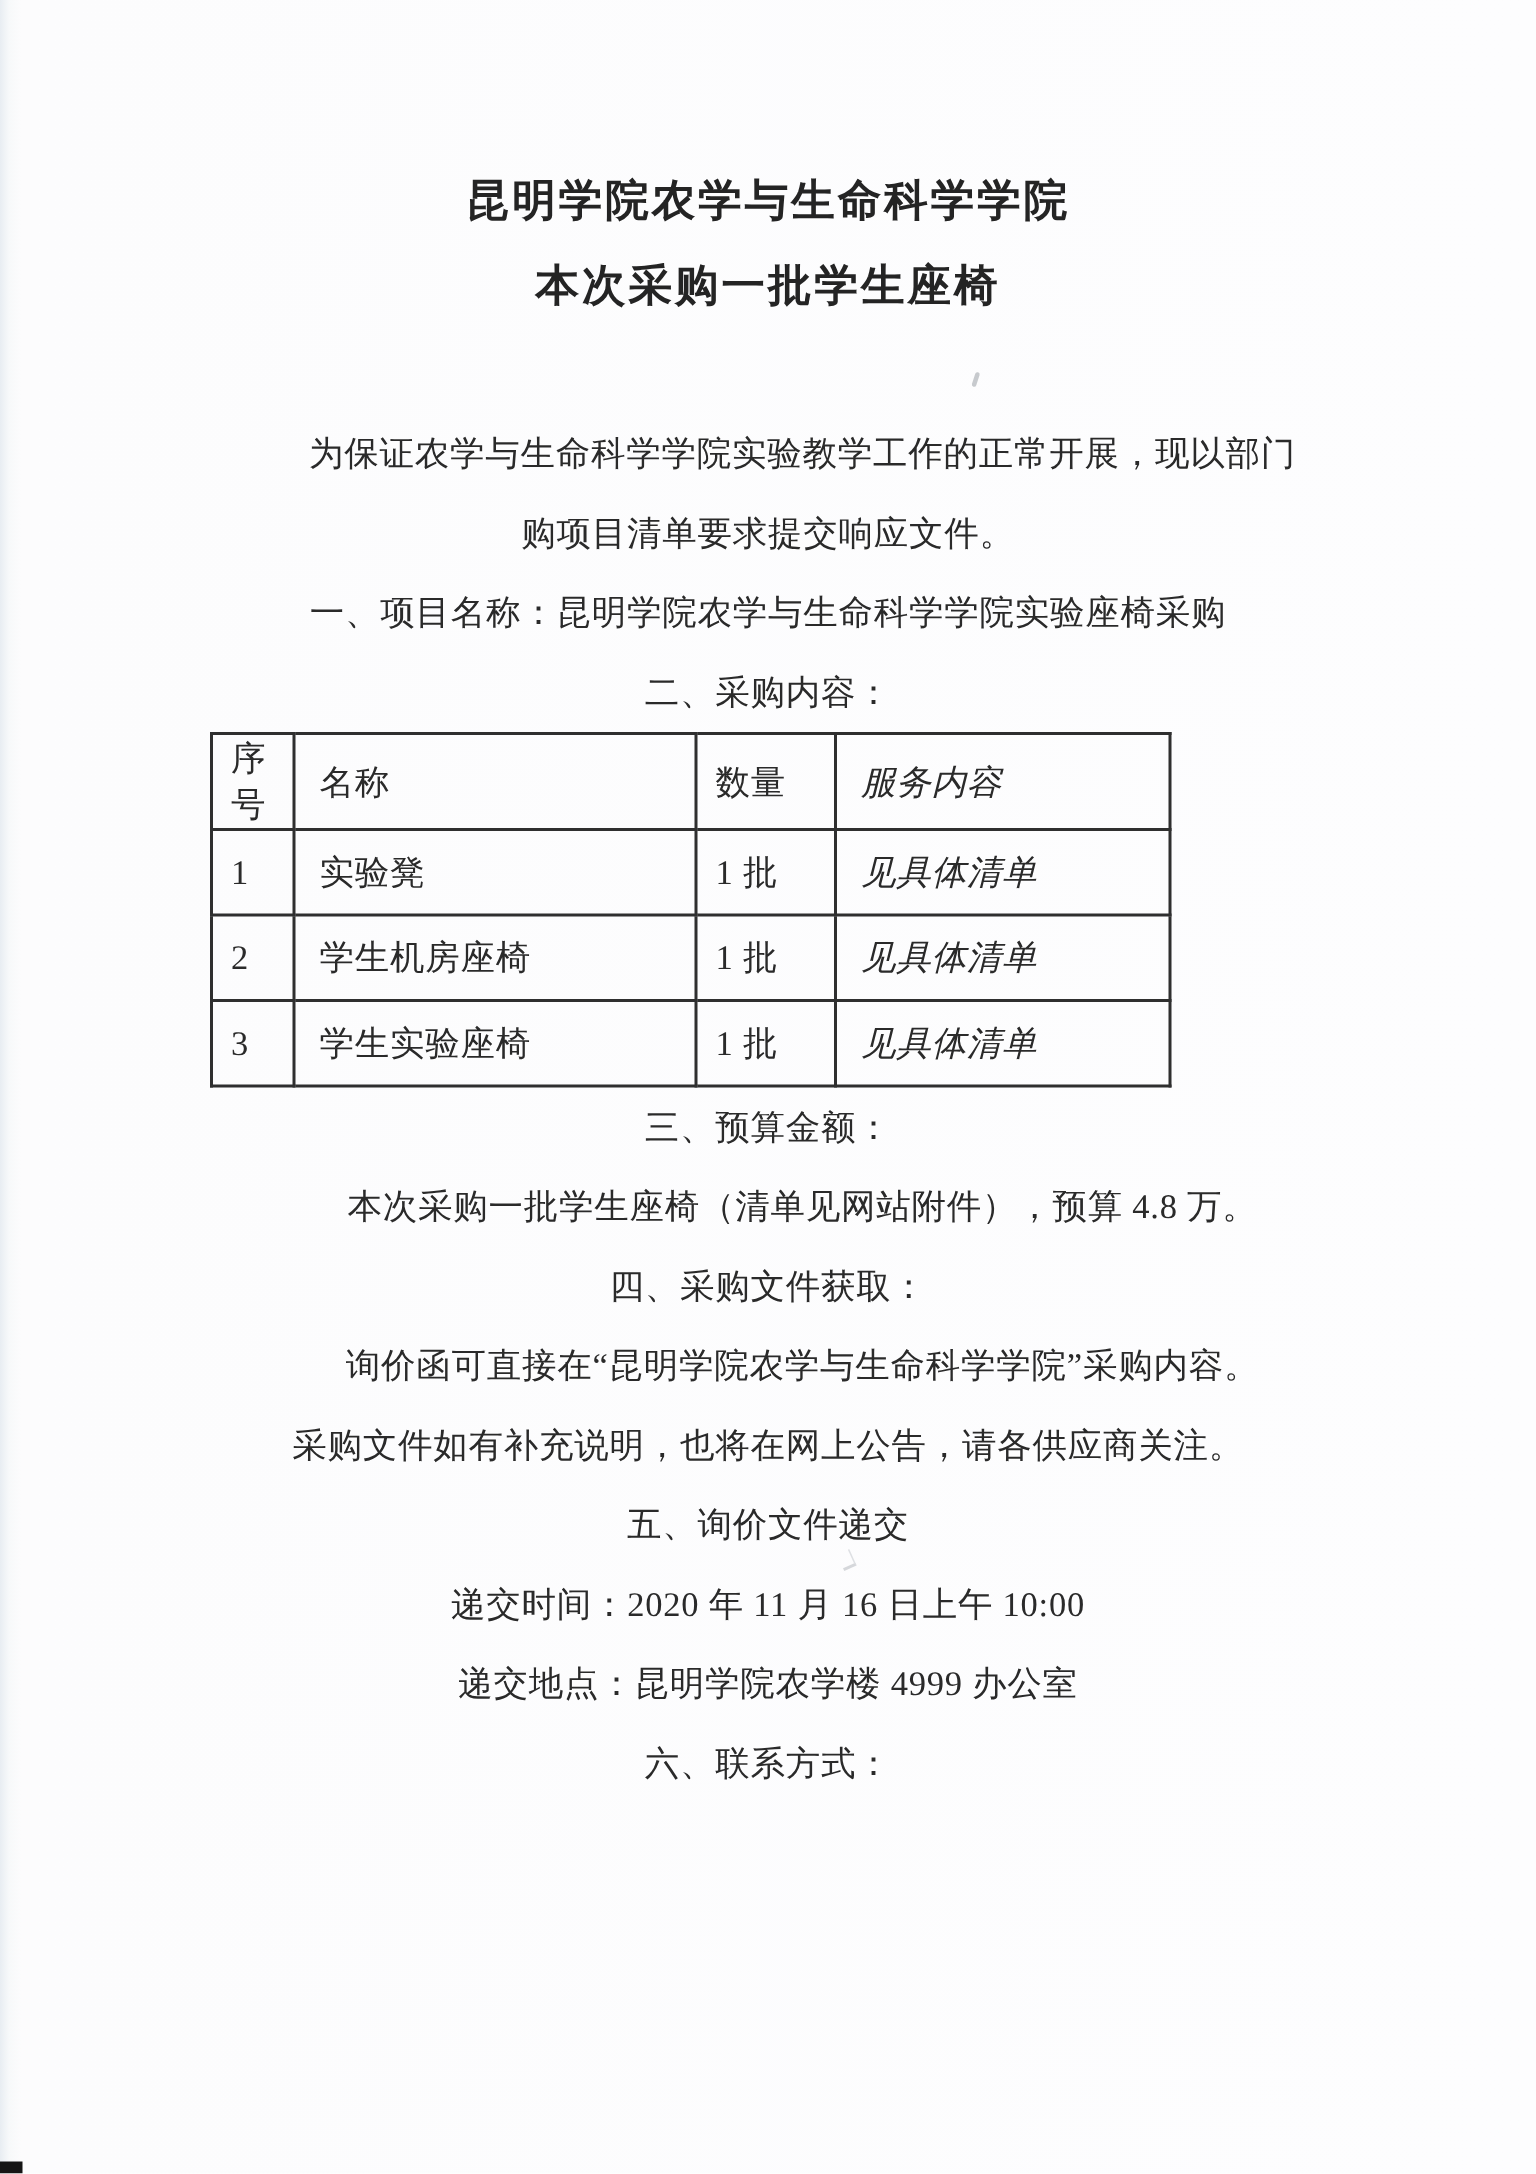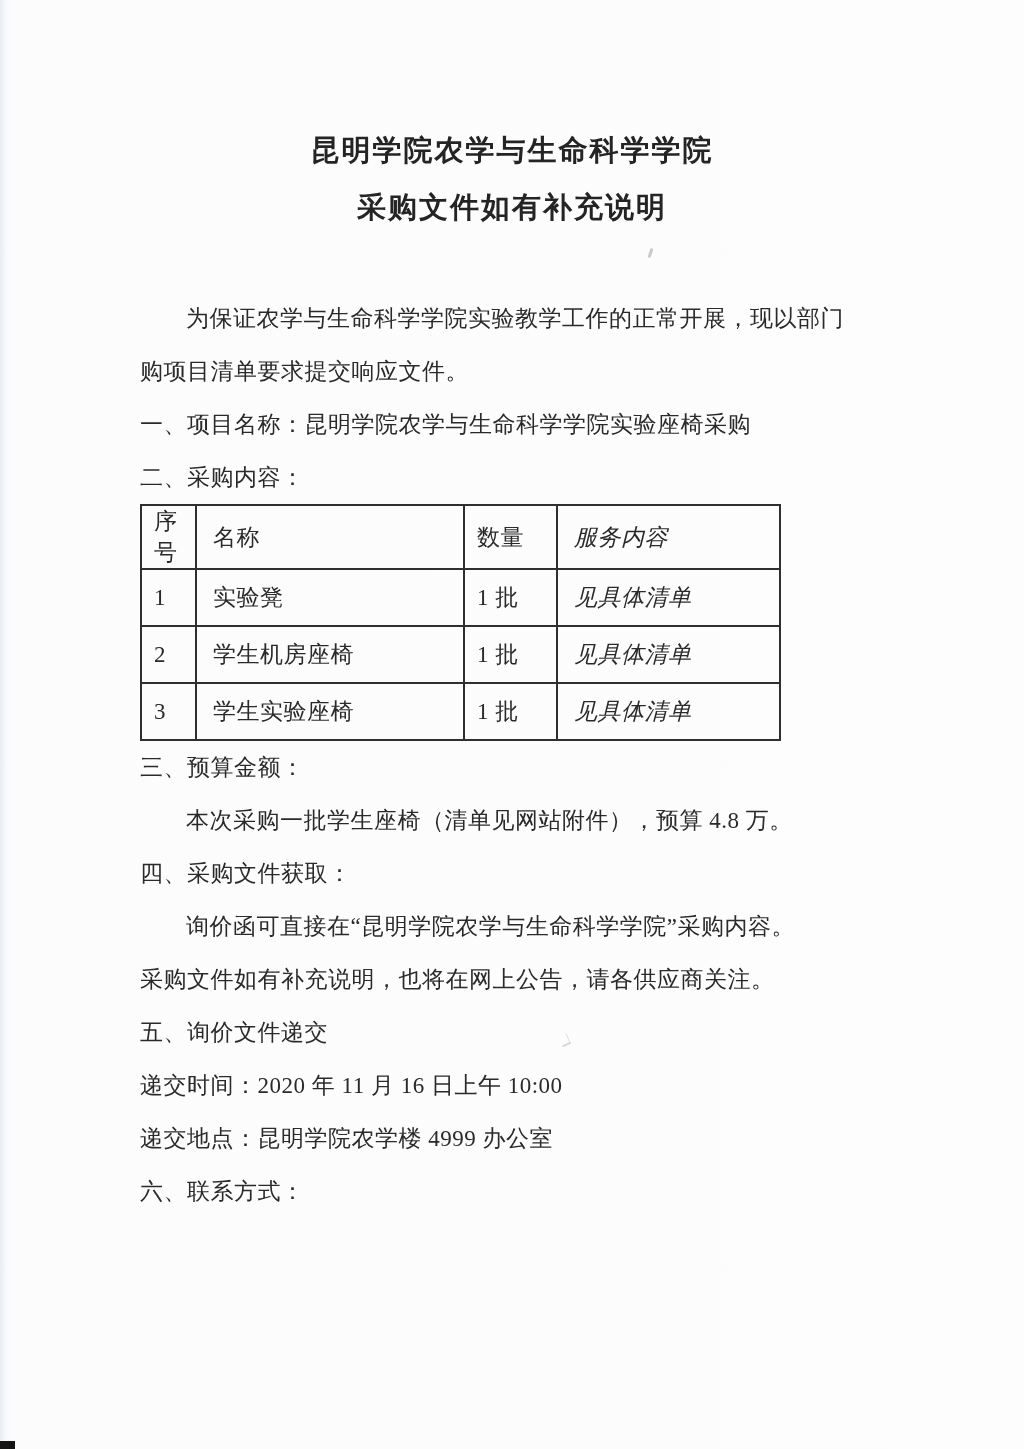--- a/index.html
+++ b/index.html
@@ -8,40 +8,41 @@
     height: 1449px;
     position: relative;
     background: linear-gradient(90deg, #e8edf2 0px, #f7f9fa 6px, #fcfcfd 14px, #fdfdfe 100%);
     font-family: "Liberation Serif", "DejaVu Serif", serif;
     color: #262626;
     overflow: hidden;
   }
   .page {
     position: absolute;
     inset: 0;
-    padding: 16px 140px 0 140px;
+    padding: 0 140px 0 140px;
     box-sizing: border-box;
   }
   .titles { padding-top: 106px; text-align: center; }
   .titles h1 {
     margin: 0;
     font-size: 29px;
     line-height: 57px;
     font-weight: 700;
     letter-spacing: 2px;
     color: #242424;
   }
   .content { margin-top: 56px; }
   .content p {
     margin: 0;
     font-size: 23px;
     line-height: 53px;
     letter-spacing: 0.5px;
     white-space: nowrap;
     color: #2a2a2a;
+    text-align: center;
   }
   .content p.indent { text-indent: 2em; }
 
   table.items {
     border-collapse: collapse;
     table-layout: fixed;
     width: 639px;
     margin: 0;
     border-radius: 26px;
   }
@@ -90,21 +91,21 @@
     transform: rotate(-24deg);
   }
 </style>
 </head>
 <body>
 
 <div class="page">
 
   <div class="titles">
     <h1>昆明学院农学与生命科学学院</h1>
-    <h1>采购文件如有补充说明</h1>
+    <h1>本次采购一批学生座椅</h1>
   </div>
 
   <div class="content">
     <p class="indent">为保证农学与生命科学学院实验教学工作的正常开展，现以部门</p>
     <p>购项目清单要求提交响应文件。</p>
     <p>一、项目名称：昆明学院农学与生命科学学院实验座椅采购</p>
     <p>二、采购内容：</p>
 
     <table class="items">
       <colgroup>

